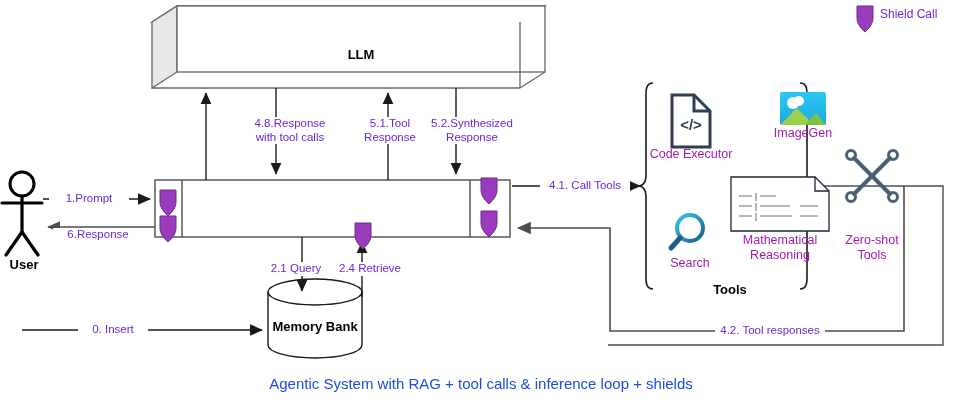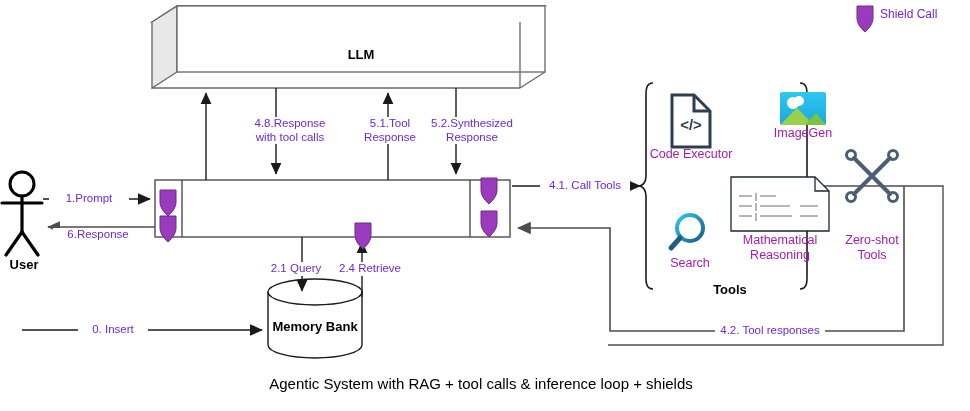--- a/index.html
+++ b/index.html
@@ -4,21 +4,21 @@
 <style>
   html,body{margin:0;padding:0;background:#ffffff;}
   body{width:970px;height:411px;position:relative;overflow:hidden;
        font-family:"Liberation Sans","DejaVu Sans",sans-serif;color:#000;}
   .stage{position:absolute;left:0;top:0;width:970px;height:411px;}
   svg.layer{position:absolute;left:0;top:0;width:970px;height:411px;}
   .lbl{position:absolute;font-size:11.5px;line-height:13.5px;color:#6d28d9;
        text-align:center;white-space:pre-line;background:#fff;}
   .lbl.nb{background:transparent;}
   .title{position:absolute;font-size:15px;text-align:center;width:962px;
-         left:0;top:375px;color:#000000;}
+         left:0;top:375px;color:#1d4ed8;}
   .boxname{position:absolute;font-weight:bold;font-size:13px;text-align:center;}
   .toolname{position:absolute;font-size:12.5px;text-align:center;line-height:15px;color:#a21caf;}
 </style>
 </head>
 <body>
 
 <div class="stage">
 
   <svg class="layer" viewBox="0 0 970 411">
     <defs>

